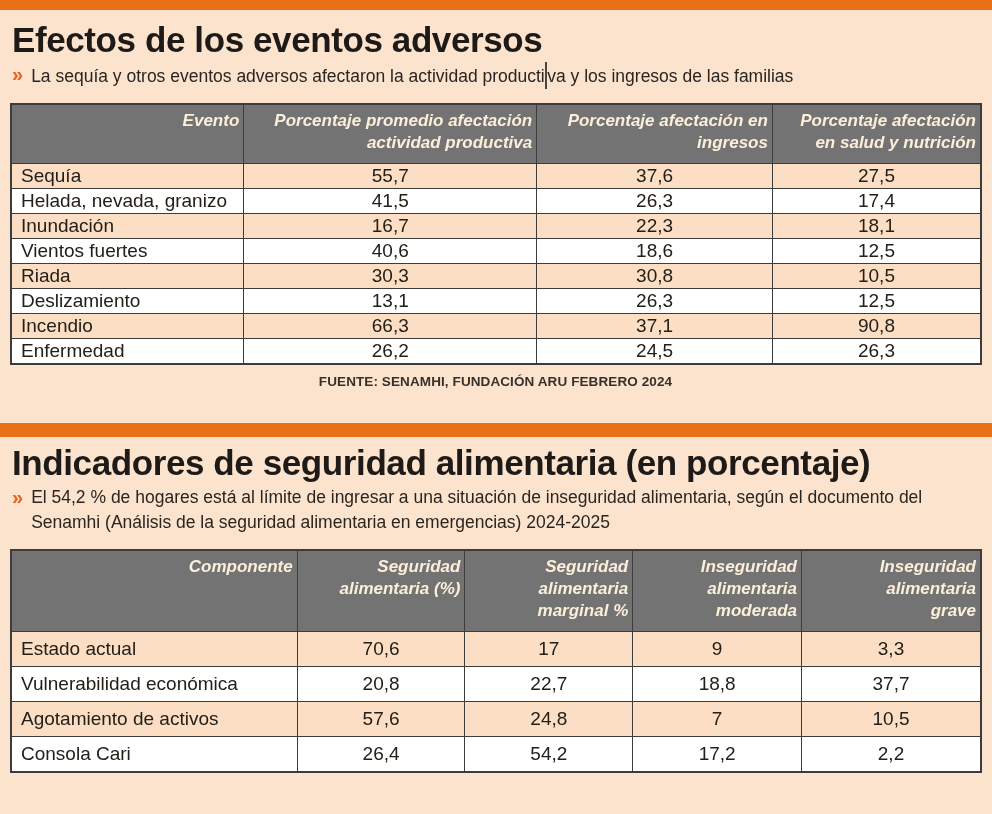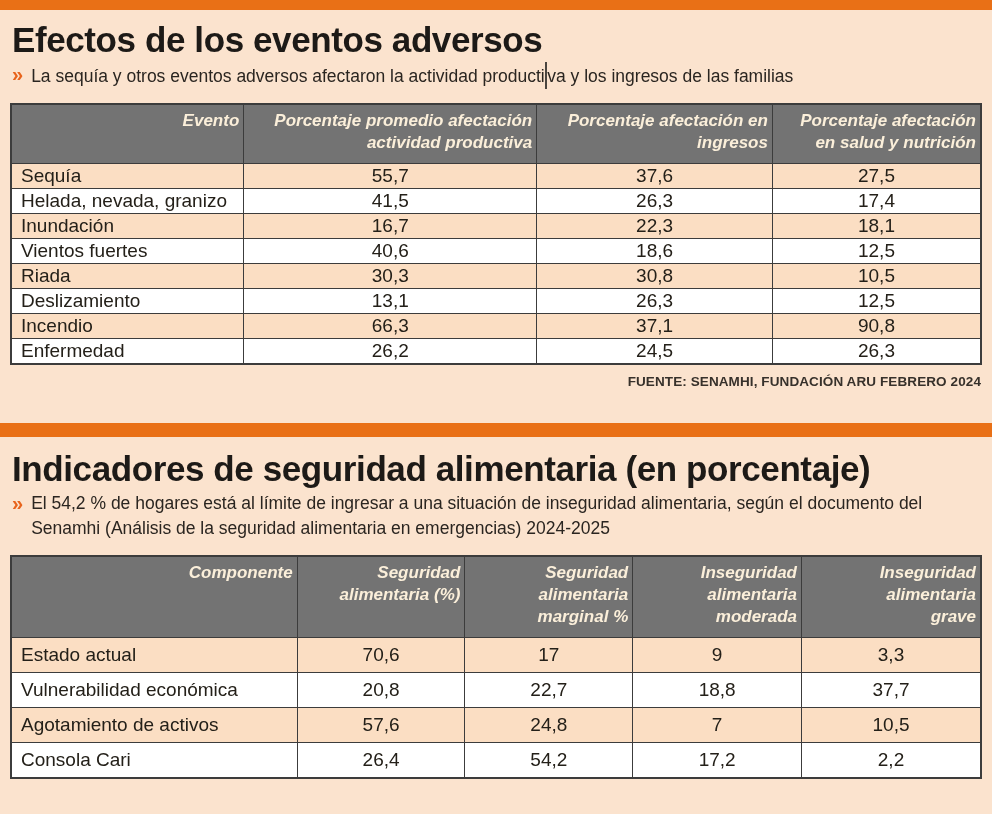--- a/index.html
+++ b/index.html
@@ -14,21 +14,21 @@
   }
   .divider-bar {
     width: 100%; height: 14px; background: #E97016; margin-top: 34px;
   }
   .content { padding: 0 10px; }
 
   h1.sec-title {
     font-size: 35px; font-weight: bold; color: #1D1A17;
     letter-spacing: -0.4px; margin: 16px 2px 8px 2px; line-height: 28px;
   }
-  .sec2 h1.sec-title { margin-top: 18px; }
+  .sec2 h1.sec-title { margin-top: 12px; }
 
   .lead {
     display: flex; align-items: flex-start; gap: 9px;
     font-size: 17.5px; color: #2A2520; margin: 0 2px 14px 2px; line-height: 25px;
   }
   .chev {
     color: #E8641C; font-weight: bold; font-size: 20px; line-height: 25px;
     letter-spacing: -1px; flex: 0 0 auto;
   }
   .lead-text { white-space: pre-line; }
@@ -51,21 +51,21 @@
   td {
     font-size: 19px; text-align: center; height: 24px;
     padding: 1px 4px; color: #242019;
   }
   .t2 td { height: 35px; }
   td.label { text-align: left; padding-left: 9px; }
   tbody tr:nth-child(odd) { background: #FBDEC3; }
   tbody tr:nth-child(even) { background: #FFFFFF; }
 
   .source {
-    text-align: right; font-size: 13.5px; font-weight: bold;
+    text-align: center; font-size: 13.5px; font-weight: bold;
     color: #37312B; margin: 9px 1px 0 0; letter-spacing: 0.1px;
   }
 </style>
 </head>
 <body>
 
 <div class="top-bar"></div>
 
 <div class="content sec1">
   <h1 class="sec-title">Efectos de los eventos adversos</h1>

